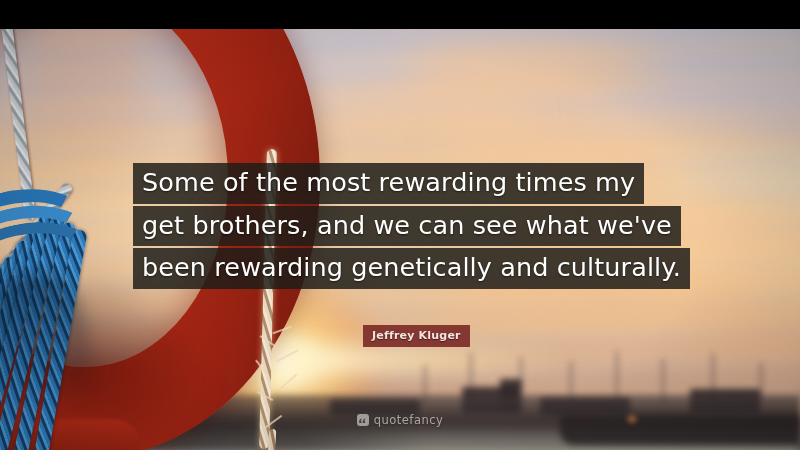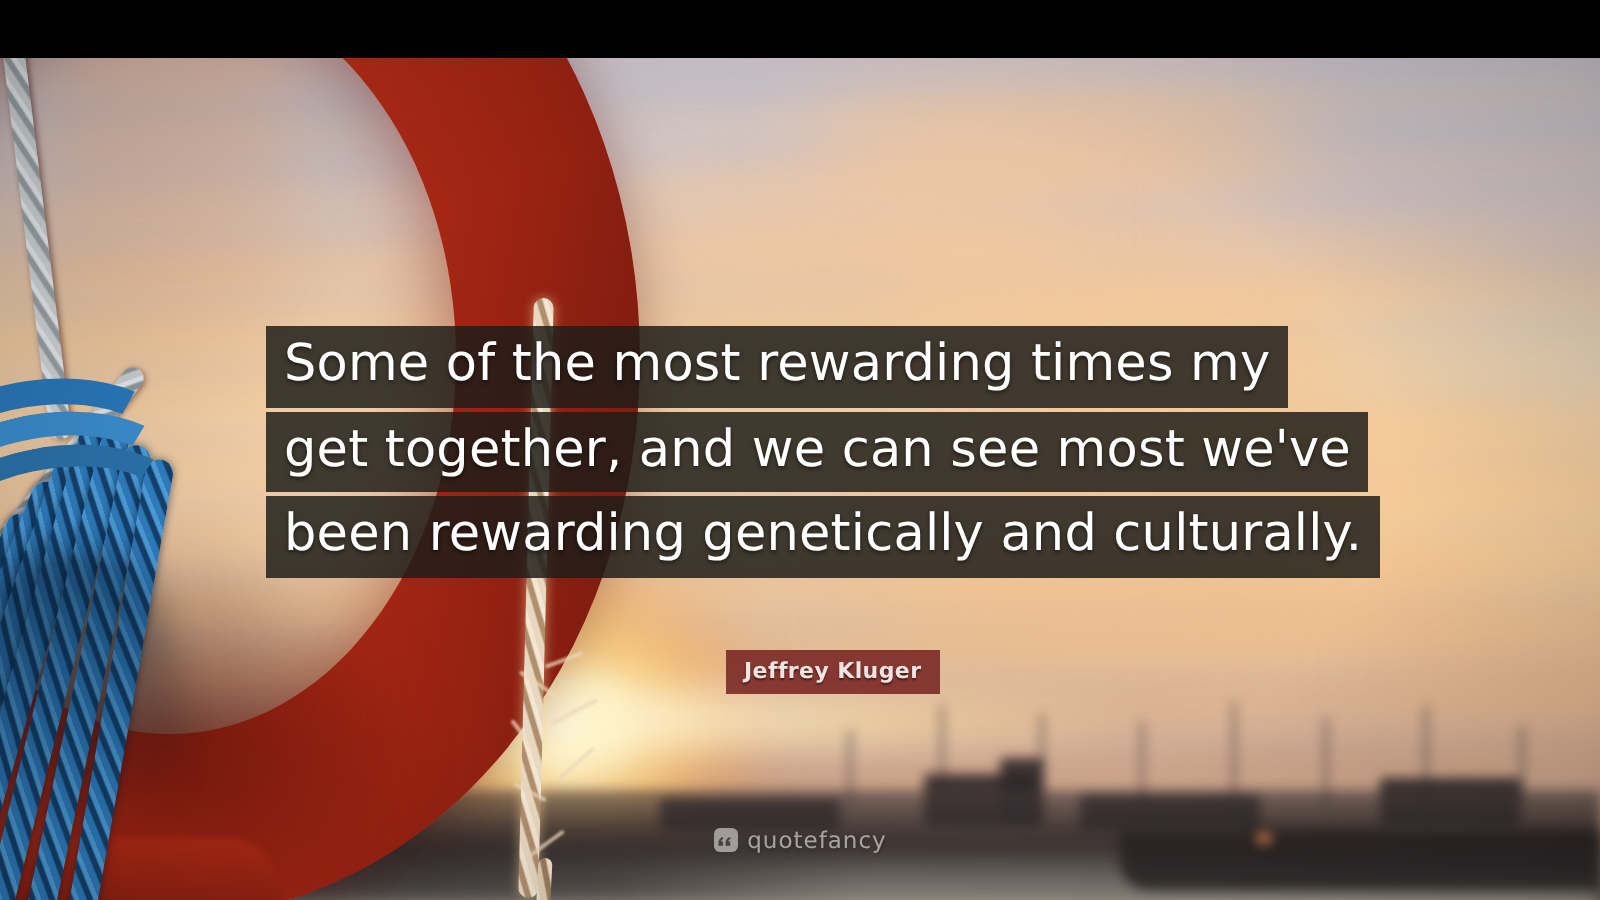--- a/index.html
+++ b/index.html
@@ -547,21 +547,21 @@
       <div class="br-coil2"></div>
       <div class="br-coil3"></div>
       <div class="br-dark"></div>
     </div>
 
     <div class="vignette"></div>
   </div>
 
   <div class="quote-block">
     <div class="quote-line">Some of the most rewarding times my</div>
-    <div class="quote-line">get together, and we can see most we've</div>
+    <div class="quote-line">get brothers, and we can see what we've</div>
     <div class="quote-line">been rewarding genetically and culturally.</div>
   </div>
 
   <div class="author-badge">Jeffrey Kluger</div>
 
   <div class="watermark">
     <span class="wm-badge">
       <svg width="9" height="9" viewBox="0 0 9 9" aria-hidden="true">
         <path d="M1.2 5.6c0-1.5 .8-2.6 2.1-3.1l.45 .85c-.75 .35-1.15 .85-1.2 1.45h.95v2.1H1.2V5.6zm3.6 0c0-1.5 .8-2.6 2.1-3.1l.45 .85c-.75 .35-1.15 .85-1.2 1.45h.95v2.1H4.8V5.6z" fill="#4a4a4a"></path>
       </svg>

